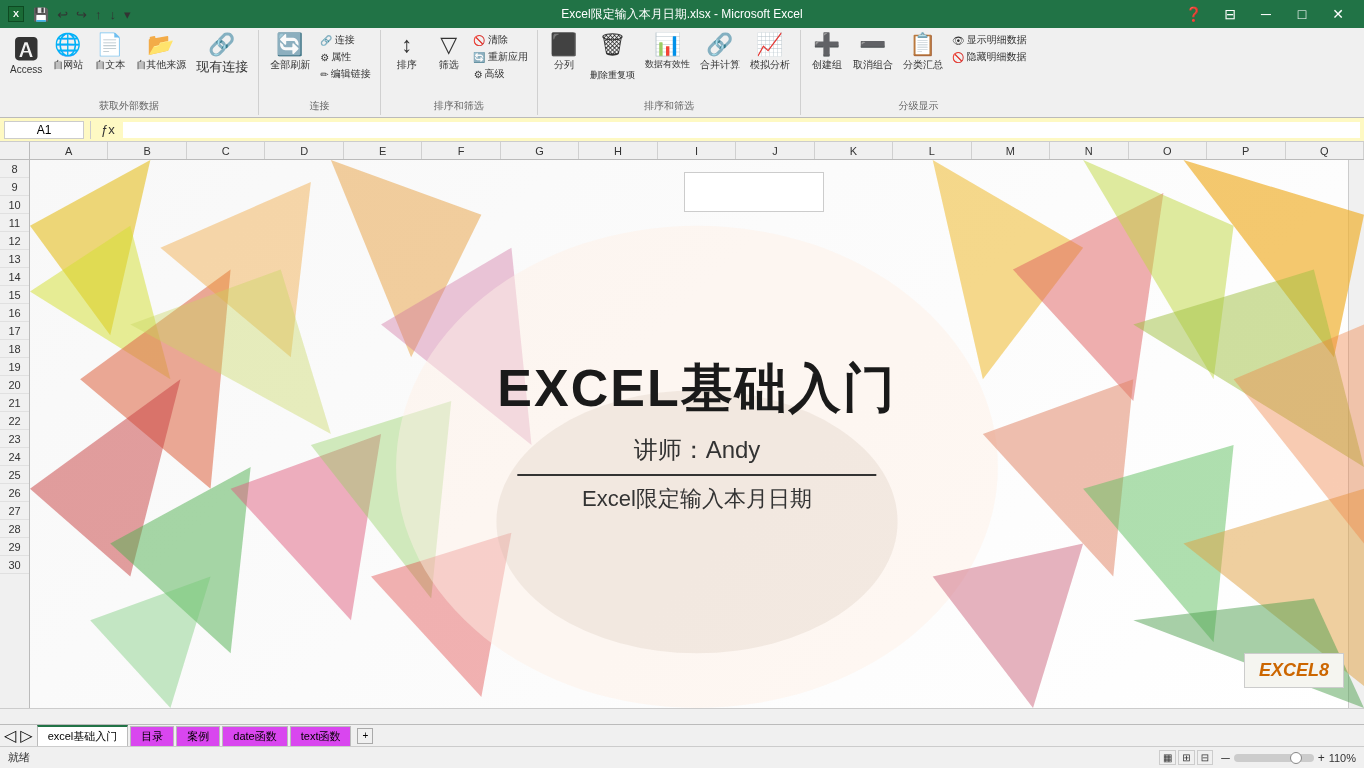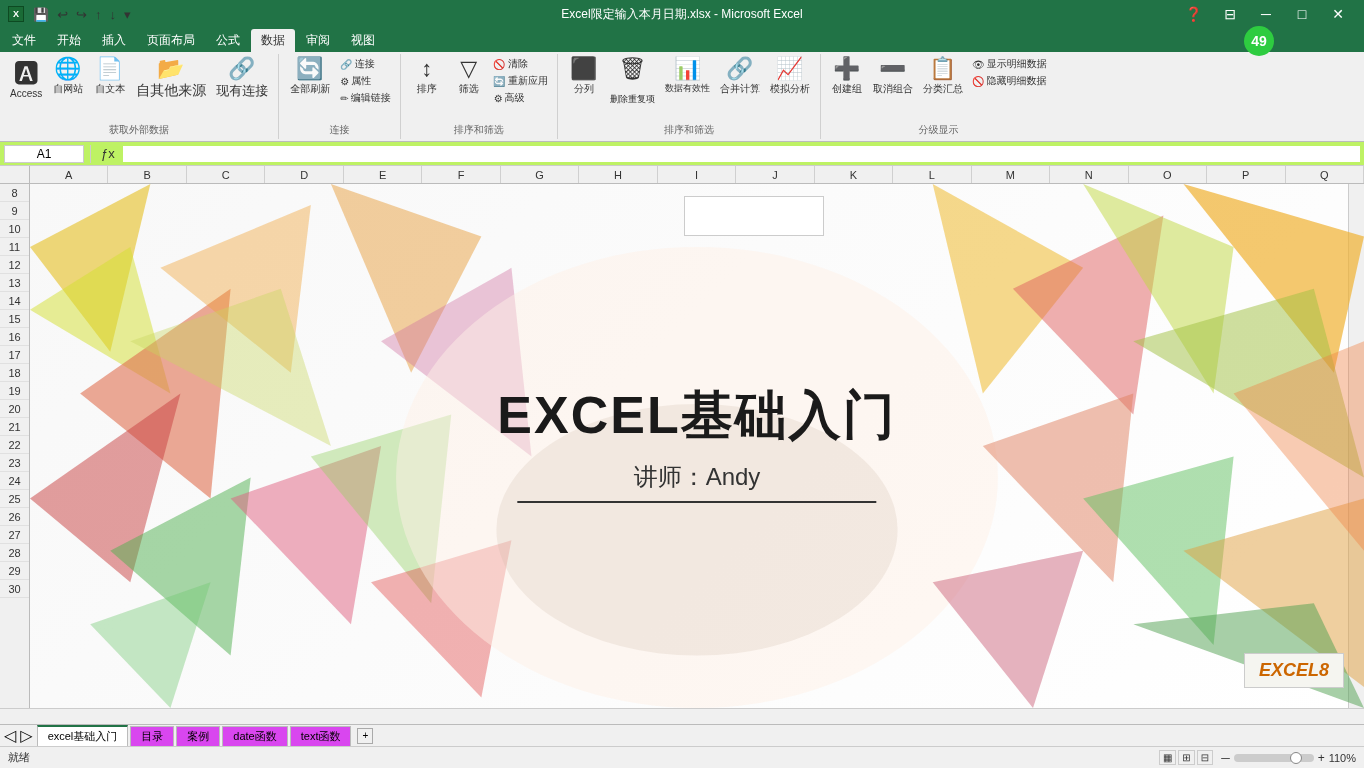--- a/index.html
+++ b/index.html
@@ -93,21 +93,21 @@
       cursor: pointer;
       border-radius: 2px;
       font-size: 10px;
       color: #333;
       gap: 2px;
     }
 
     
     #formula-bar {
       height: 24px;
-      background: #bef264;
+      background: #fef9c3;
       border-bottom: 1px solid #ccc;
       display: flex;
       align-items: center;
       padding: 0 4px;
       gap: 4px;
     }
     #name-box {
       width: 80px;
       border: 1px solid #ccc;
       padding: 1px 4px;
@@ -348,51 +348,40 @@
       <div style="position:relative;">
         <div class="win-btn">❓</div>
       </div>
       <div class="win-btn">⊟</div>
       <div class="win-btn">─</div>
       <div class="win-btn">□</div>
       <div class="win-btn close">✕</div>
     </div>
   </div>
 
-  <div id="ribbon-tabs" style="position:relative;">
-    <div class="ribbon-tab">文件</div>
-    <div class="ribbon-tab">开始</div>
-    <div class="ribbon-tab">插入</div>
-    <div class="ribbon-tab">页面布局</div>
-    <div class="ribbon-tab">公式</div>
-    <div class="ribbon-tab active">数据</div>
-    <div class="ribbon-tab">审阅</div>
-    <div class="ribbon-tab">视图</div>
-    <div id="badge-circle">49</div>
-  </div>
 
   <div id="ribbon">
 
     <div class="ribbon-group">
       <div class="ribbon-btns">
         <div class="ribbon-btn">
           <div class="btn-icon" style="font-size:28px;">🅰</div>
           <span>Access</span>
         </div>
         <div class="ribbon-btn">
           <div class="btn-icon">🌐</div>
           <span>自网站</span>
         </div>
         <div class="ribbon-btn">
           <div class="btn-icon">📄</div>
           <span>自文本</span>
         </div>
         <div class="ribbon-btn">
           <div class="btn-icon">📂</div>
-          <span style="font-size:14px;">自其他来源</span>
+          <span style="font-size:10px;">自其他来源</span>
         </div>
         <div class="ribbon-btn">
           <div class="btn-icon">🔗</div>
           <span style="font-size:13px;">现有连接</span>
         </div>
       </div>
       <div class="ribbon-group-title">获取外部数据</div>
     </div>
 
     <div class="ribbon-group">
@@ -595,20 +584,21 @@
             <polygon points="1100,420 1280,400 1330,500" fill="#50a050" opacity="0.5"></polygon>
             <polygon points="1200,200 1330,150 1330,350" fill="#f08040" opacity="0.4"></polygon>
           </svg>
 
           <div id="text-box-overlay"></div>
 
           <div id="slide-title">
             <h1>EXCEL基础入门</h1>
             <div class="instructor">讲师：Andy</div>
             <hr>
+            <div class="subtitle">Excel限定输入本月日期</div>
           </div>
 
           <div id="excel8-logo">
             <span class="excel-part">EXCEL</span>
             <span class="num-part">8</span>
           </div>
 
         </div>
 
         <div class="vscrollbar"></div>

